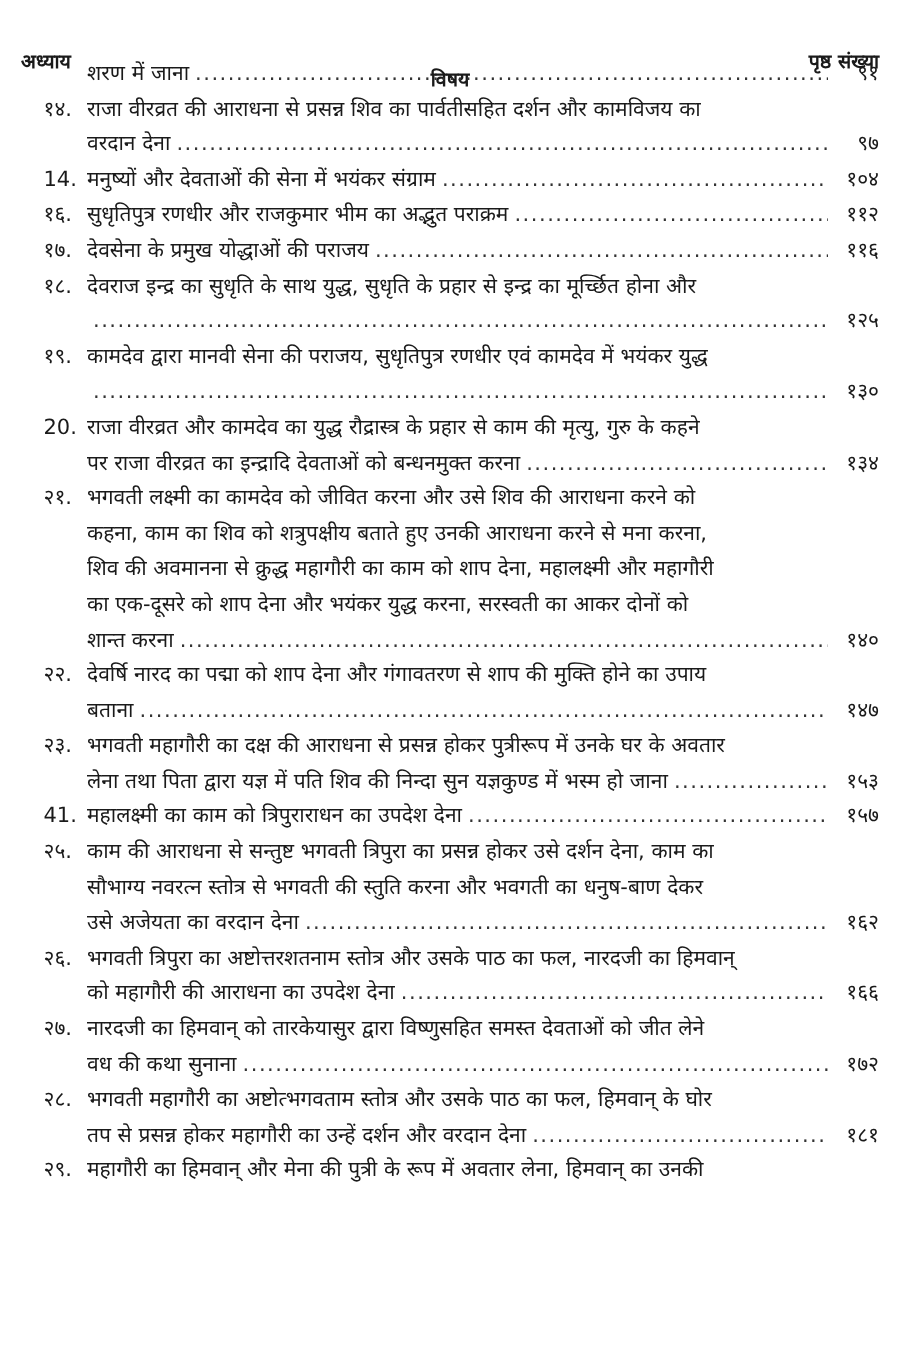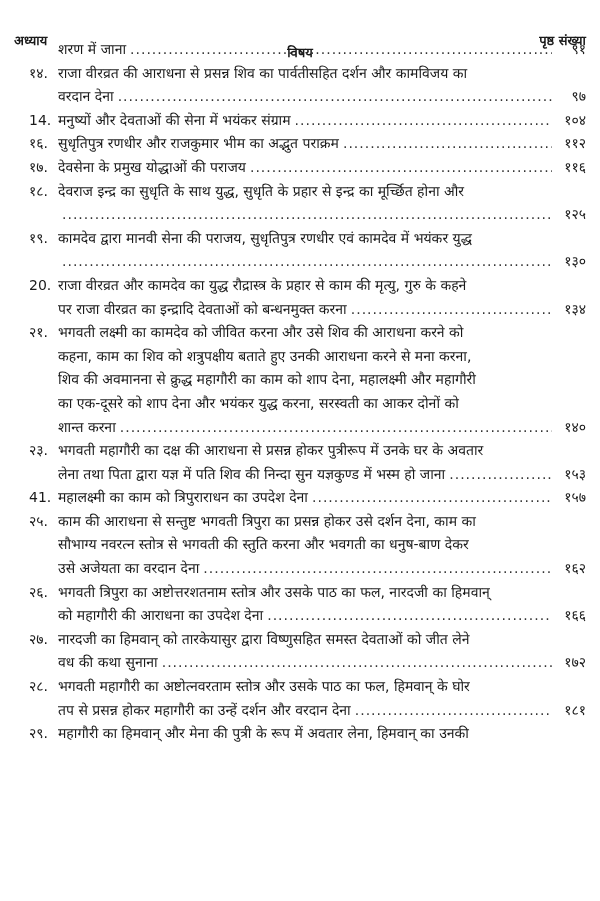--- a/index.html
+++ b/index.html
@@ -167,20 +167,29 @@
         <span class="line">कहना, काम का शिव को शत्रुपक्षीय बताते हुए उनकी आराधना करने से मना करना,</span>
         <span class="line">शिव की अवमानना से क्रुद्ध महागौरी का काम को शाप देना, महालक्ष्मी और महागौरी</span>
         <span class="line">का एक-दूसरे को शाप देना और भयंकर युद्ध करना, सरस्वती का आकर दोनों को</span>
         <span class="line last">
           <span class="txt">शान्त करना</span>
           <span class="dots"></span>
           <span class="pg">१४०</span>
         </span>
       </div>
       <div class="entry">
+        <span class="num">२२.</span>
+        <span class="line">देवर्षि नारद का पद्मा को शाप देना और गंगावतरण से शाप की मुक्ति होने का उपाय</span>
+        <span class="line last">
+          <span class="txt">बताना</span>
+          <span class="dots"></span>
+          <span class="pg">१४७</span>
+        </span>
+      </div>
+      <div class="entry">
         <span class="num">२३.</span>
         <span class="line">भगवती महागौरी का दक्ष की आराधना से प्रसन्न होकर पुत्रीरूप में उनके घर के अवतार</span>
         <span class="line last">
           <span class="txt">लेना तथा पिता द्वारा यज्ञ में पति शिव की निन्दा सुन यज्ञकुण्ड में भस्म हो जाना</span>
           <span class="dots"></span>
           <span class="pg">१५३</span>
         </span>
       </div>
       <div class="entry">
         <span class="num">41.</span>
@@ -213,21 +222,21 @@
         <span class="num">२७.</span>
         <span class="line">नारदजी का हिमवान् को तारकेयासुर द्वारा विष्णुसहित समस्त देवताओं को जीत लेने</span>
         <span class="line last">
           <span class="txt">वध की कथा सुनाना</span>
           <span class="dots"></span>
           <span class="pg">१७२</span>
         </span>
       </div>
       <div class="entry">
         <span class="num">२८.</span>
-        <span class="line">भगवती महागौरी का अष्टोत्नवरताम स्तोत्र और उसके पाठ का फल, हिमवान् के घोर</span>
+        <span class="line">भगवती महागौरी का अष्टोत्भगवताम स्तोत्र और उसके पाठ का फल, हिमवान् के घोर</span>
         <span class="line last">
           <span class="txt">तप से प्रसन्न होकर महागौरी का उन्हें दर्शन और वरदान देना</span>
           <span class="dots"></span>
           <span class="pg">१८१</span>
         </span>
       </div>
       <div class="entry">
         <span class="num">२९.</span>
         <span class="line">महागौरी का हिमवान् और मेना की पुत्री के रूप में अवतार लेना, हिमवान् का उनकी</span>
       </div>

